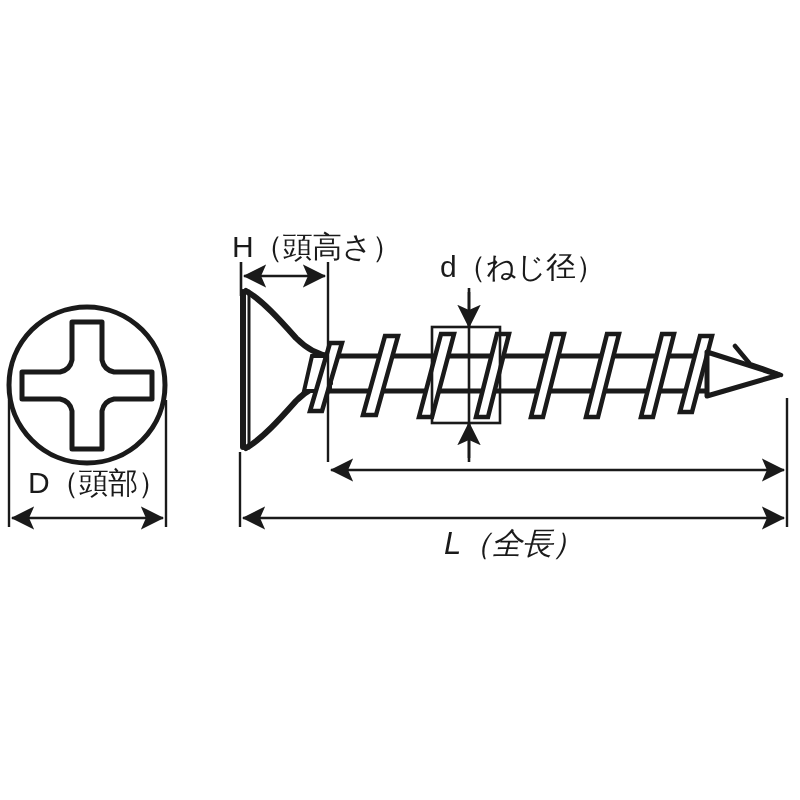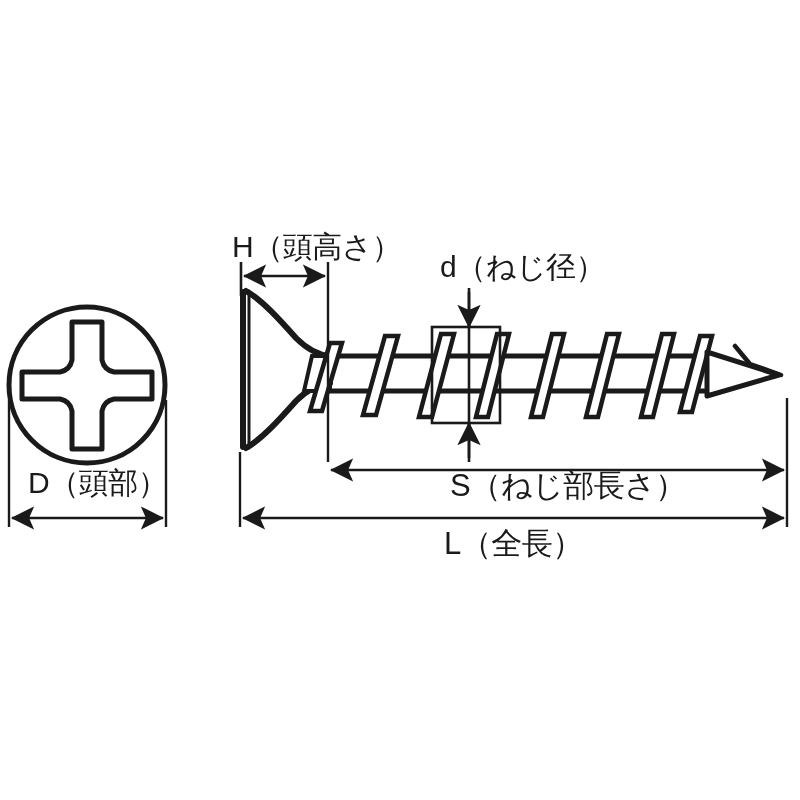--- a/index.html
+++ b/index.html
@@ -32,21 +32,21 @@
     font-family: "Liberation Sans", "DejaVu Sans", sans-serif;
     color: #1a1a1a;
     white-space: nowrap;
     line-height: 1;
     letter-spacing: -0.5px;
   }
   #label-D  { left: 28px;  top: 468px; font-size: 30px; text-align: center; }
   #label-H  { left: 232px; top: 232px; font-size: 30px; }
   #label-d  { left: 440px; top: 252px; font-size: 30px; }
   #label-S  { left: 450px; top: 470px; font-size: 31px; }
-  #label-L  { left: 444px; top: 528px; font-size: 31px; }
+  #label-L  { left: 444px; top: 528px; font-size: 31px; font-style: italic; }
 </style>
 </head>
 <body>
 
 <div id="diagram-root">
 
   <svg id="screw-svg" viewBox="0 0 800 800" xmlns="http://www.w3.org/2000/svg">
 
     <defs>
       <marker id="arrR" viewBox="0 0 10 10" refX="9.5" refY="5" markerWidth="9" markerHeight="9" orient="auto-start-reverse">
@@ -158,17 +158,16 @@
     </g>
 
   </svg>
 
   <div class="dim-label" id="label-D">D（頭部）</div>
 
   <div class="dim-label" id="label-H">H（頭高さ）</div>
 
   <div class="dim-label" id="label-d">d（ねじ径）</div>
 
-  <div class="dim-label" id="label-S">S（ねじ部長さ）</div>
 
   <div class="dim-label" id="label-L">L（全長）</div>
 
 </div>
 
 </body></html>

